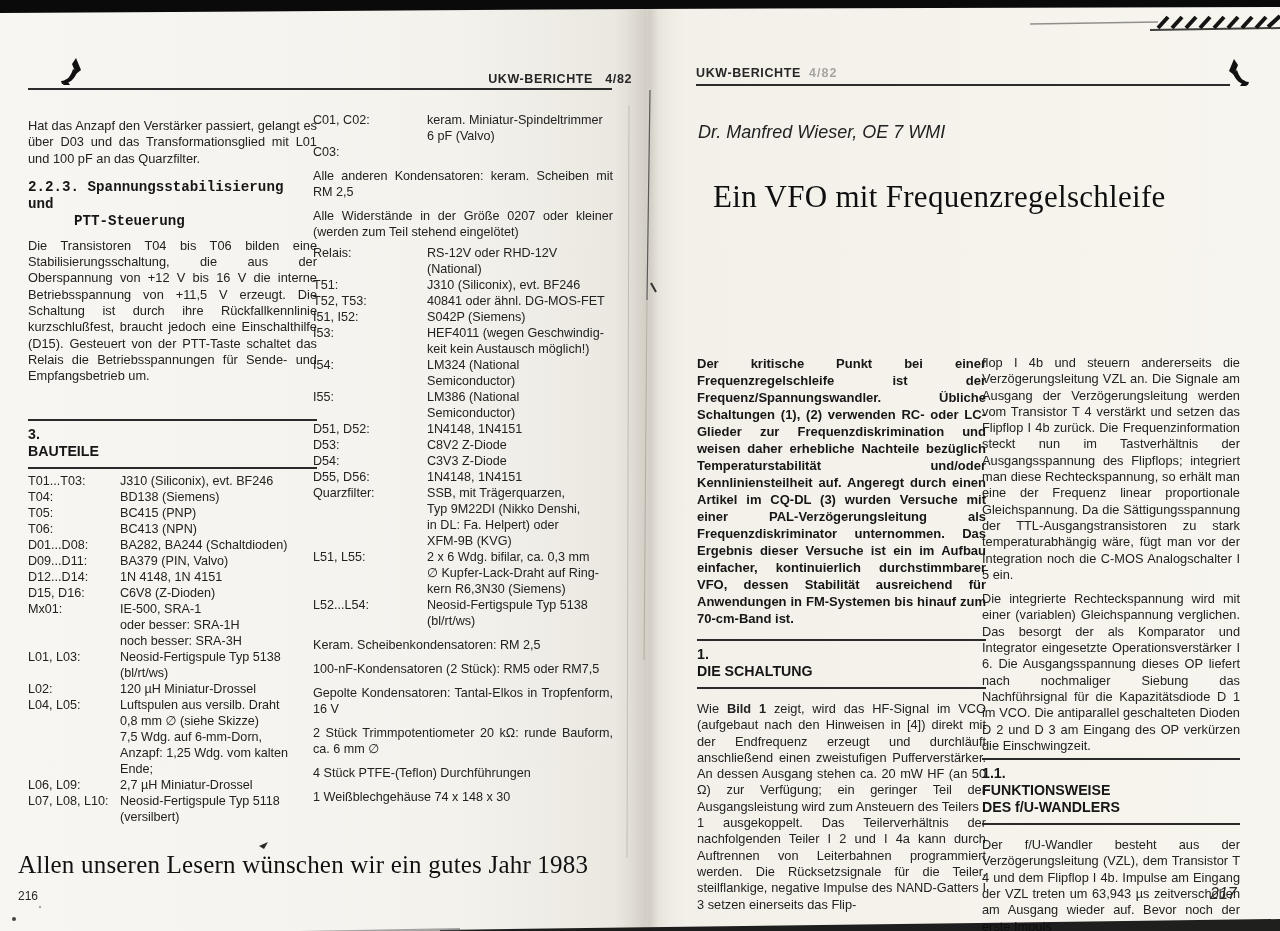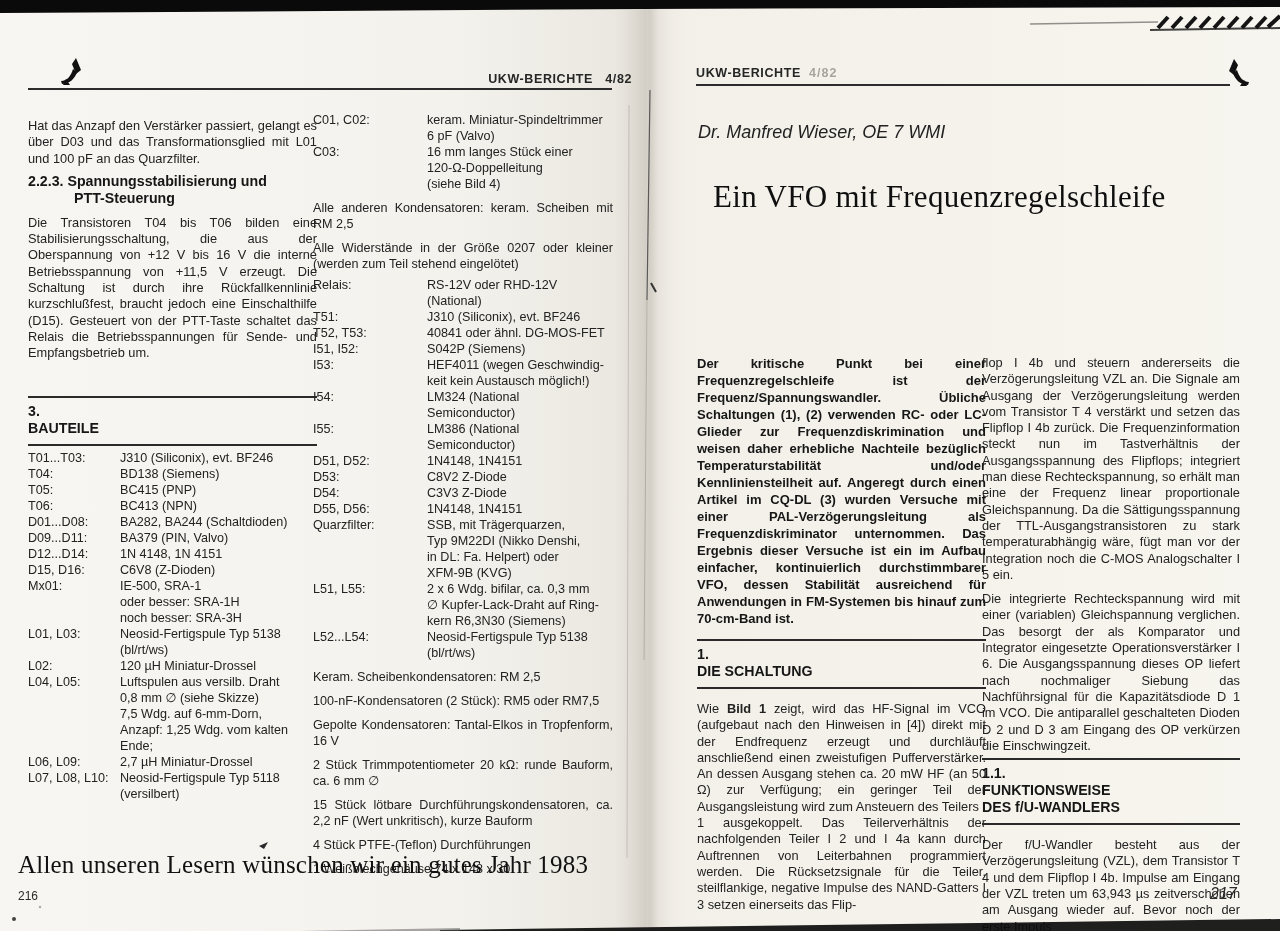--- a/index.html
+++ b/index.html
@@ -42,21 +42,21 @@
   .pvalue { flex:1; white-space:pre-line; }
   .note { font-size:12.6px; line-height:16px; text-align:justify; margin:8px 0 0 0; color:#222; }
 
   .serif-wish { font-family:"Liberation Serif", serif; font-size:25px; letter-spacing:.2px; color:#111; white-space:nowrap; }
   .pagenum { font-size:12px; color:#2a2a2a; }
 
   .author { font-style:italic; font-size:18px; color:#222; }
   .title  { font-family:"Liberation Serif", serif; font-size:31px; letter-spacing:.3px; color:#0f0f0f; white-space:nowrap; }
 
   p { margin:0; }
-  .mt14 { margin-top:6px; } .mt8 { margin-top:8px; }
+  .mt14 { margin-top:12px;font-family:Liberation Mono, monospace; } .mt8 { margin-top:8px; }
   .mt34 { margin-top:34px; } .mt16 { margin-top:4px; } .mt12 { margin-top:12px; }
 
   .artifacts { position:absolute; left:0; top:0; z-index:30; pointer-events:none; }
   .fold-shade {
     position:absolute; left:614px; top:0; width:72px; height:931px; z-index:5;
     background:linear-gradient(90deg, rgba(90,82,66,0) 0%, rgba(90,82,66,.10) 42%, rgba(90,82,66,.16) 50%, rgba(90,82,66,.04) 62%, rgba(90,82,66,0) 100%);
     pointer-events:none;
   }
 </style>
 </head>
@@ -180,23 +180,20 @@
       <div class="col2-list">
 
           <div class="partrow">
             <span class="plabel">C01, C02:</span>
             <span class="pvalue">keram. Miniatur-Spindeltrimmer
 6 pF (Valvo)</span>
           </div>
 
           <div class="partrow">
             <span class="plabel">C03:</span>
-            <span class="pvalue">16 mm langes Stück einer
-120-Ω-Doppelleitung
-(siehe Bild 4)</span>
           </div>
         </div>
       <p class="note">Alle anderen Kondensatoren: keram. Scheiben mit RM 2,5</p>
       <p class="note">Alle Widerstände in der Größe 0207 oder kleiner (werden zum Teil stehend eingelötet)</p>
       <div class="col2-list" style="margin-top:5px;">
 
           <div class="partrow">
             <span class="plabel">Relais:</span>
             <span class="pvalue">RS-12V oder RHD-12V
 (National)</span>
@@ -279,21 +276,20 @@
       <div>
 
           <p class="note">Keram. Scheibenkondensatoren: RM 2,5</p>
 
           <p class="note">100-nF-Kondensatoren (2 Stück): RM5 oder RM7,5</p>
 
           <p class="note">Gepolte Kondensatoren: Tantal-Elkos in Tropfenform, 16 V</p>
 
           <p class="note">2 Stück Trimmpotentiometer 20 kΩ: runde Bauform, ca. 6 mm ∅</p>
 
-          <p class="note">15 Stück lötbare Durchführungskondensatoren, ca. 2,2 nF (Wert unkritisch), kurze Bauform</p>
 
           <p class="note">4 Stück PTFE-(Teflon) Durchführungen</p>
 
           <p class="note">1 Weißblechgehäuse 74 x 148 x 30</p>
         </div>
     </div>
 
     <div class="abs serif-wish" style="left:18px; top:851px;">Allen unseren Lesern wünschen wir ein gutes Jahr 1983</div>
     <div class="abs pagenum" style="left:18px; top:889px;">216</div>
   </div>

